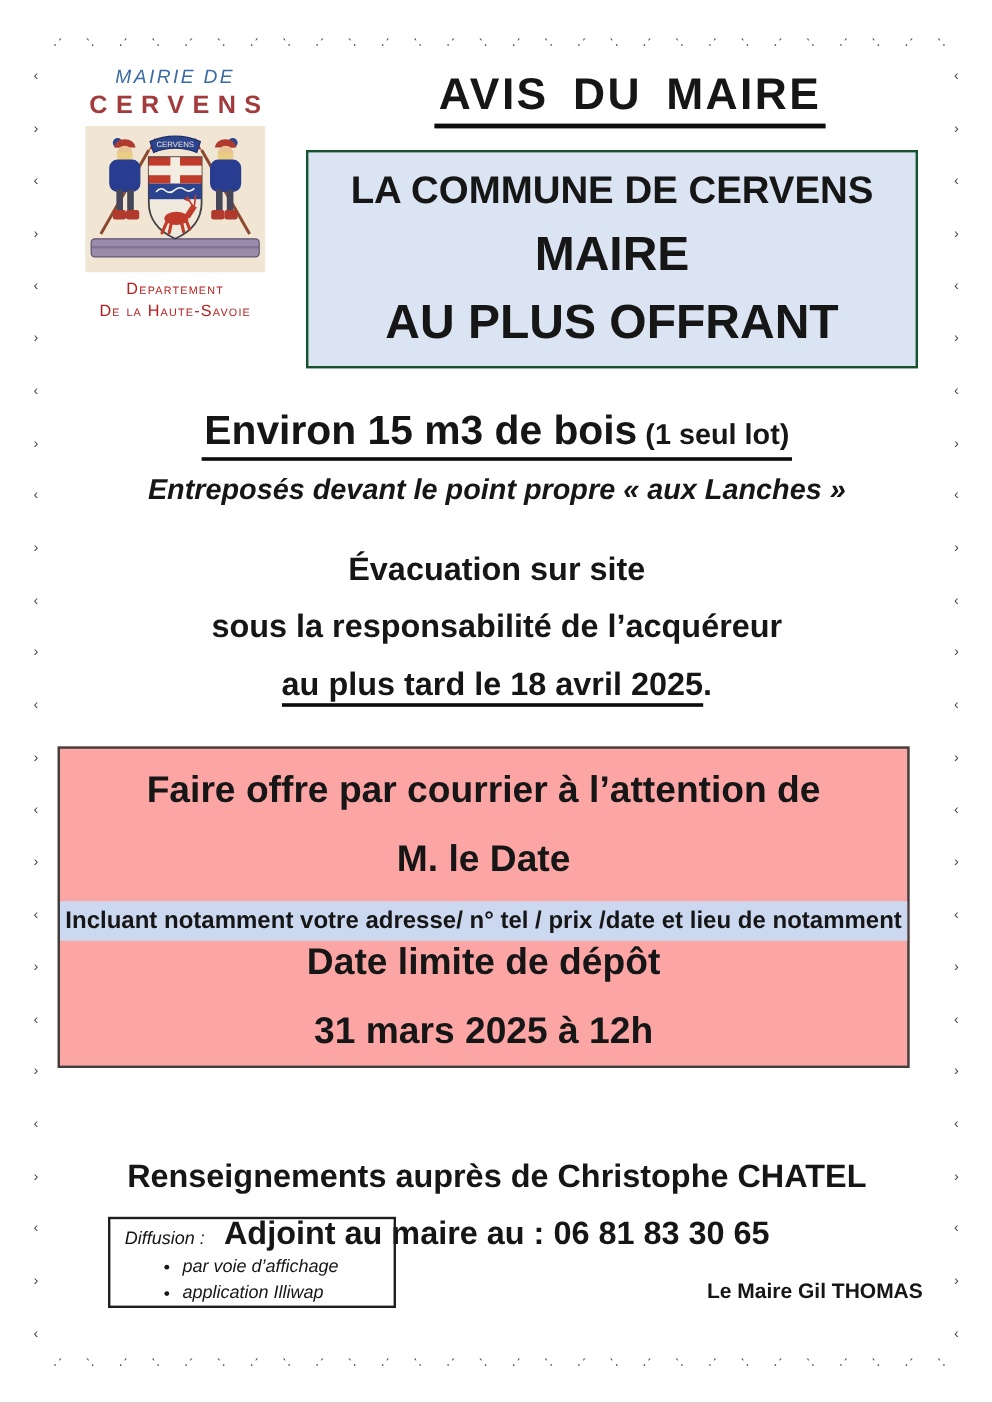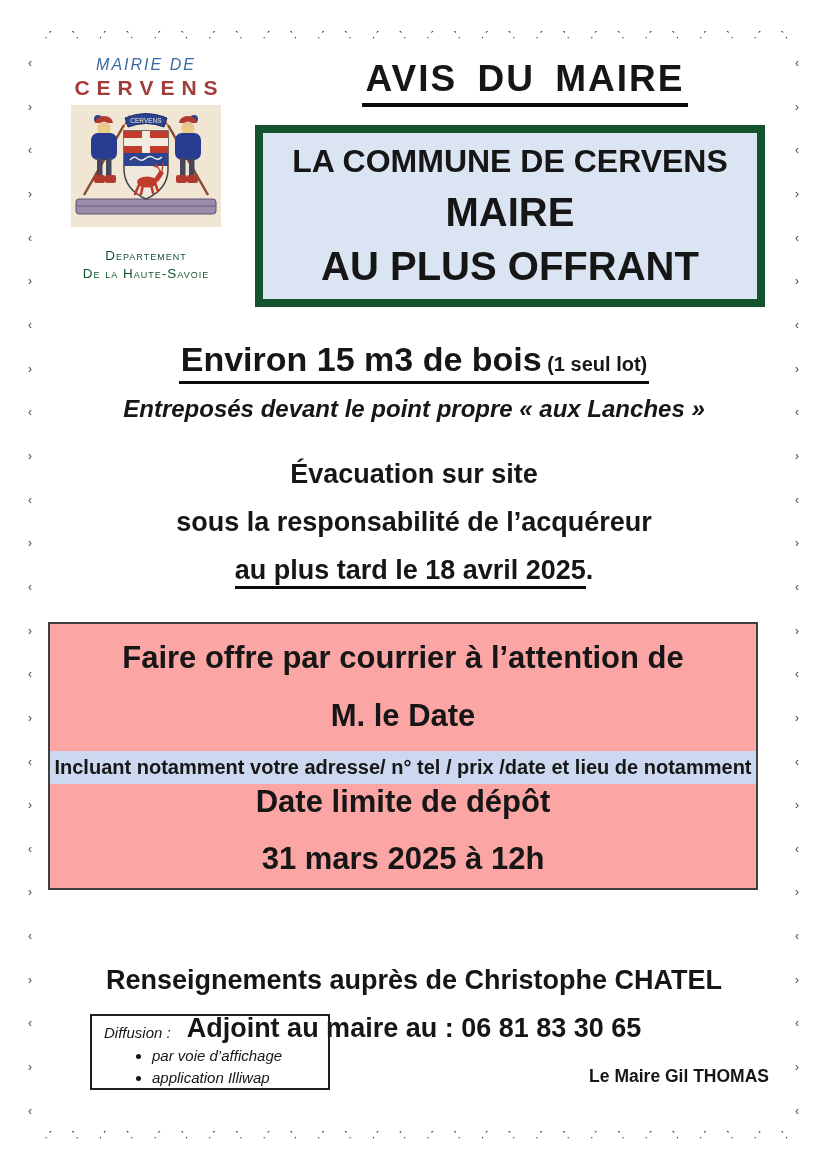--- a/index.html
+++ b/index.html
@@ -28,44 +28,44 @@
   }
   .deco-left{left:22px;}
   .deco-right{right:22px;}
   .deco-h span,.deco-v span{opacity:.85;}
 
   
   .logo-block{position:absolute;left:58px;top:56px;width:176px;text-align:center;}
   .logo-line1{font-size:16px;color:#3a6ba5;letter-spacing:2px;font-style:italic;}
   .logo-line2{font-size:21px;font-weight:700;color:#a23c3c;letter-spacing:7px;margin-top:2px;padding-left:7px;}
   .coat{width:152px;height:122px;margin-top:5px;}
-  .dept{font-size:13.5px;font-variant:small-caps;letter-spacing:1px;line-height:1.3;color:#14532d;margin-top:16px;}
+  .dept{font-size:13.5px;font-variant:small-caps;letter-spacing:1px;line-height:1.3;color:#b91c1c;margin-top:0;}
 
   
   .title-wrap{position:absolute;left:290px;top:58px;width:470px;text-align:center;}
   .title{
     display:inline-block;font-size:37px;font-weight:800;letter-spacing:2px;word-spacing:8px;
     border-bottom:4px solid #0c0c0c;padding:0 4px 3px 4px;
   }
 
   
   .box1{
     position:absolute;left:255px;top:125px;width:510px;height:182px;
-    background:#dbe4f2;border:8px solid #14532d;
+    background:#dbe4f2;border:2px solid #14532d;
     display:flex;flex-direction:column;align-items:center;justify-content:space-evenly;
     font-weight:700;text-align:left;
   }
   .box1-l1{font-size:32px;}
   .box1-l2,.box1-l3{font-size:40px;}
 
   
   .wood{position:absolute;left:40px;top:340px;width:748px;text-align:center;}
   .wood-heading-wrap{border-bottom:3px solid #0c0c0c;display:inline-block;padding:0 2px 2px 2px;}
   .wood-heading{font-size:34px;font-weight:800;}
-  .wood-heading-note{font-size:20px;font-weight:600;}
+  .wood-heading-note{font-size:24px;font-weight:600;}
   .wood-location{font-size:24px;font-weight:700;font-style:italic;margin-top:11px;}
   .wood-l1{font-size:27px;font-weight:700;margin-top:36px;}
   .wood-l2{font-size:27px;font-weight:700;margin-top:17px;}
   .wood-deadline{font-size:27px;font-weight:700;margin-top:17px;}
   .wood-deadline .u{border-bottom:3px solid #0c0c0c;padding-bottom:1px;}
 
   
   .box2{
     position:absolute;left:48px;top:622px;width:710px;height:268px;
     background:#fca5a5;border:2px solid #404040;

